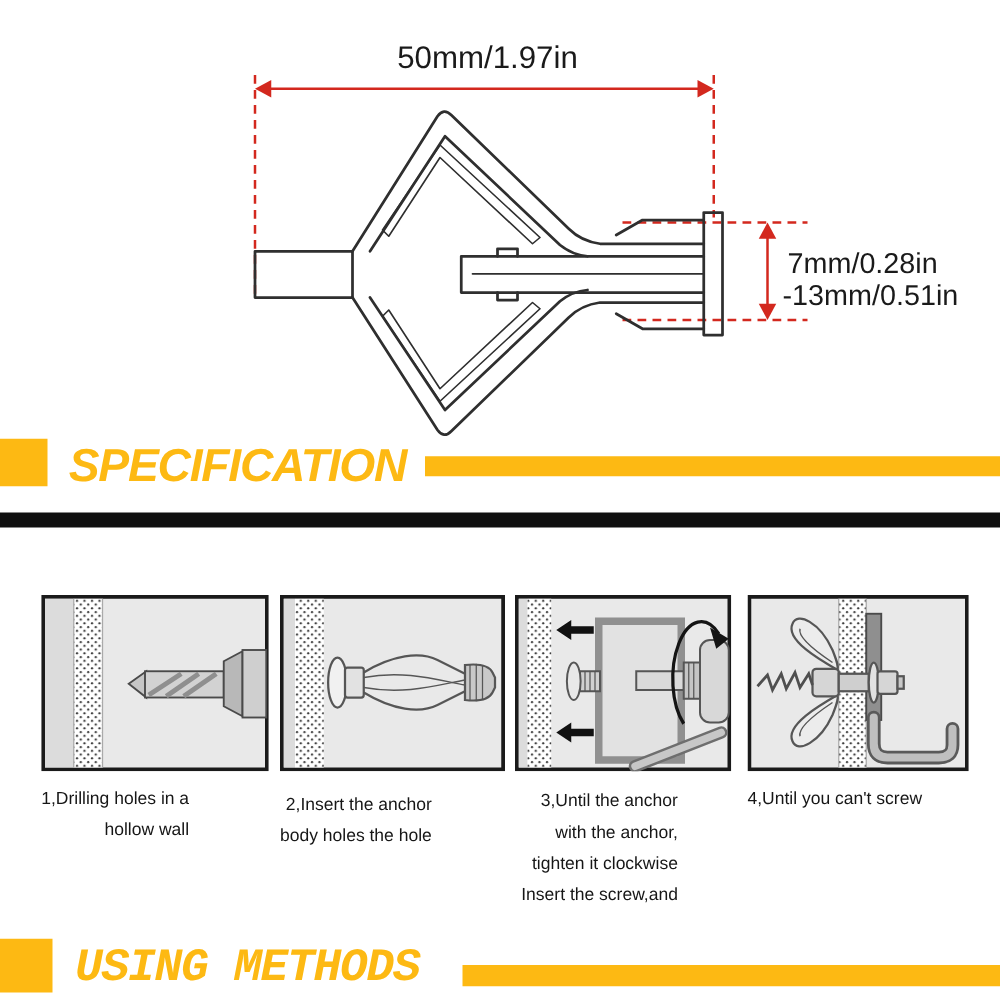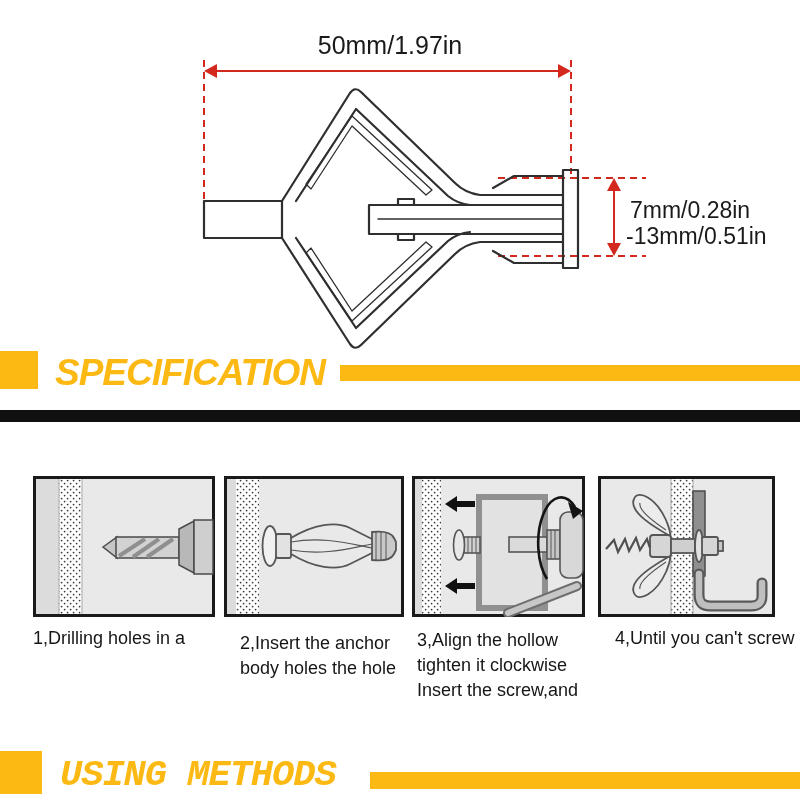--- a/index.html
+++ b/index.html
@@ -6,21 +6,21 @@
   body{width:800px;height:800px;position:relative;overflow:hidden;
        font-family:"Liberation Sans",sans-serif;}
   .abs{position:absolute;}
   
   .accent-square{background:#FDB913;}
   .accent-bar{background:#FDB913;}
   .banner-title{color:#FDB913;font-weight:bold;font-style:italic;
                 letter-spacing:-1px;white-space:nowrap;}
   .black-divider{background:#101010;}
   
-  .caption{color:#161616;font-size:18px;line-height:25px;}
+  .caption{color:#161616;font-size:14px;line-height:25px;text-align:right;}
   .caption div{white-space:nowrap;}
   svg text{font-family:"Liberation Sans",sans-serif;}
 </style>
 </head>
 <body>
 
 <div class="abs" style="left:0;top:14px;width:682px;height:800px;">
 
   <svg class="abs" style="left:0;top:0;" width="800" height="345" viewBox="0 0 800 345">
 
@@ -164,31 +164,33 @@
       <rect x="73" y="63" width="24" height="14" fill="#cfcfcf"></rect>
       <ellipse cx="101" cy="70" rx="4" ry="16" fill="#e2e2e2"></ellipse>
       <rect x="104" y="61" width="16" height="18" rx="2" fill="#d6d6d6"></rect>
       <rect x="120" y="65" width="5" height="10" fill="#c9c9c9"></rect>
     </g>
     <path d="M8,73 L16,64 L20,76 L27,63 L31,75 L38,62 L42,74 L49,63 L52,72" stroke="#4f4f4f" stroke-width="2.2" fill="none"></path>
   </svg>
 
   <div class="abs caption" style="left:33px;top:612px;">
     <div>1,Drilling holes in a</div>
+    <div>hollow wall</div>
   </div>
-  <div class="abs caption" style="left:224px;top:617px;margin-left:16px;">
+  <div class="abs caption" style="left:224px;top:617px;">
     <div>2,Insert the anchor</div>
     <div>body holes the hole</div>
   </div>
   <div class="abs caption" style="left:417px;top:614px;">
-    <div>3,Align the hollow</div>
+    <div>3,Until the anchor</div>
+    <div>with the anchor,</div>
     <div>tighten it clockwise</div>
     <div>Insert the screw,and</div>
   </div>
-  <div class="abs caption" style="left:598px;top:612px;margin-left:17px;">
+  <div class="abs caption" style="left:598px;top:612px;">
     <div>4,Until you can't screw</div>
   </div>
 
   <div class="abs accent-square" style="left:0;top:737px;width:42px;height:43px;"></div>
   <div class="abs banner-title" style="left:60px;top:740px;font-size:37px;font-family:Liberation Mono, monospace;">USING METHODS</div>
   <div class="abs accent-bar" style="left:370px;top:758px;width:430px;height:17px;"></div>
 
 </div>
 
 </body></html>

